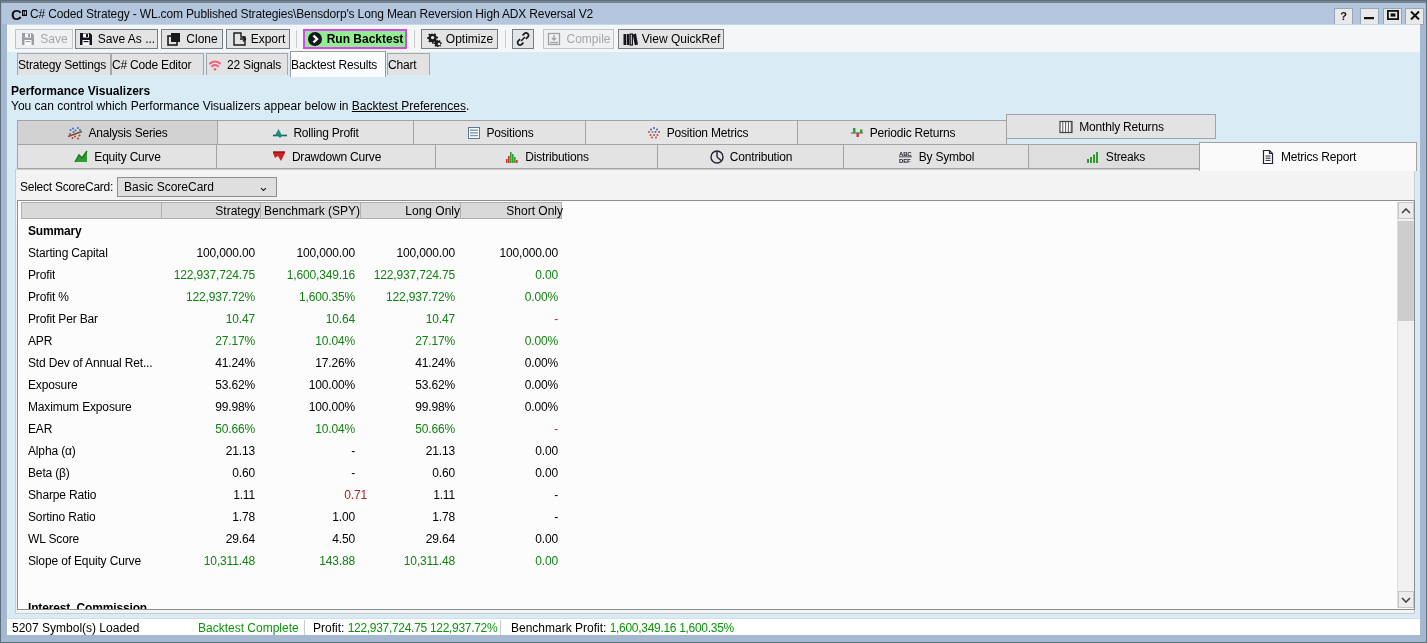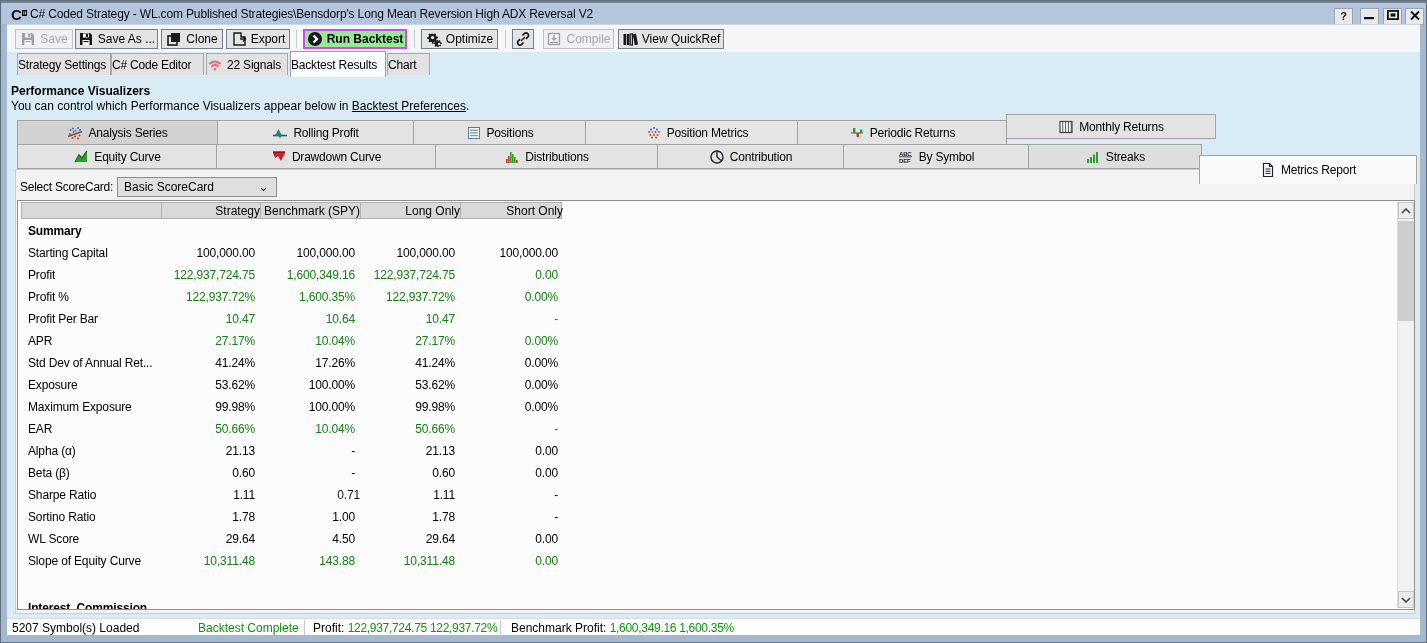--- a/index.html
+++ b/index.html
@@ -25,21 +25,21 @@
 
 .mt { position:absolute; top:1px; height:22px; letter-spacing:-0.2px; background:#e2e2e2; border:1px solid #a8a8a8; border-bottom:none;
   display:flex; align-items:center; justify-content:flex-start; gap:4px; white-space:nowrap; font-size:12px; }
 .mt.mta { top:-1px; height:26px; background:#fbfcfd; border-color:#9b9b9b; z-index:2; }
 
 #content { position:absolute; left:6px; top:77px; right:6px; height:540px; background:#d9ecf6; }
 #pane { position:absolute; left:14px; top:168px; width:1400px; height:445px; background:#f3f3f4; border:1px solid #c9cdd1; }
 .vt { position:absolute; height:25px; background:#e3e3e3; border:1px solid #a3a3a3; letter-spacing:-0.2px;
   display:flex; align-items:center; justify-content:center; gap:5px; font-size:12px; white-space:nowrap; }
 .vt svg { flex:0 0 auto; }
-.vt.vta { background:#fafafa; height:29px; border-bottom:none; z-index:3;margin-top:13px; }
+.vt.vta { background:#fafafa; height:29px; border-bottom:none; z-index:3; }
 
 #sclabel { position:absolute; left:19px; top:179px; font-size:12px; letter-spacing:-0.25px; }
 #scsel { position:absolute; left:116px; top:176px; width:160px; height:20px; background:#dfdfdf; border:1px solid #8a8f94;
   font-size:12px; line-height:18px; padding-left:6px; }
 #scarrow { position:absolute; right:7px; top:0px; font-size:13px; color:#111; }
 
 #panel { position:absolute; left:16px; top:199px; width:1398px; height:410px; background:#fcfcfc; border:1px solid #8a8f94; overflow:hidden; }
 #phead { position:absolute; left:3px; top:1px; width:541px; height:17px; background:#d9d9d9; border:1px solid #b0b0b0; }
 .hsep { position:absolute; top:0; width:1px; height:15px; background:#b0b0b0; }
 .hlab { position:absolute; top:1px; font-size:12px; text-align:right; }
@@ -375,21 +375,21 @@
 <div class="rv" style="left:227px;top:243px;color:#000000">-</div>
 <div class="rv" style="left:327px;top:243px;color:#000000">21.13</div>
 <div class="rv" style="left:430px;top:243px;color:#000000">0.00</div>
 <div class="rt" style="left:10px;top:265px;font-weight:400">Beta (β)</div>
 <div class="rv" style="left:127px;top:265px;color:#000000">0.60</div>
 <div class="rv" style="left:227px;top:265px;color:#000000">-</div>
 <div class="rv" style="left:327px;top:265px;color:#000000">0.60</div>
 <div class="rv" style="left:430px;top:265px;color:#000000">0.00</div>
 <div class="rt" style="left:10px;top:287px;font-weight:400">Sharpe Ratio</div>
 <div class="rv" style="left:127px;top:287px;color:#000000">1.11</div>
-<div class="rv" style="left:232px;top:287px;color:#0f172a">0.71</div>
+<div class="rv" style="left:239px;top:287px;color:#b91c1c">0.71</div>
 <div class="rv" style="left:327px;top:287px;color:#000000">1.11</div>
 <div class="rv" style="left:430px;top:287px;color:#000000">-</div>
 <div class="rt" style="left:10px;top:309px;font-weight:400">Sortino Ratio</div>
 <div class="rv" style="left:127px;top:309px;color:#000000">1.78</div>
 <div class="rv" style="left:227px;top:309px;color:#000000">1.00</div>
 <div class="rv" style="left:327px;top:309px;color:#000000">1.78</div>
 <div class="rv" style="left:430px;top:309px;color:#000000">-</div>
 <div class="rt" style="left:10px;top:331px;font-weight:400">WL Score</div>
 <div class="rv" style="left:127px;top:331px;color:#000000">29.64</div>
 <div class="rv" style="left:227px;top:331px;color:#000000">4.50</div>

